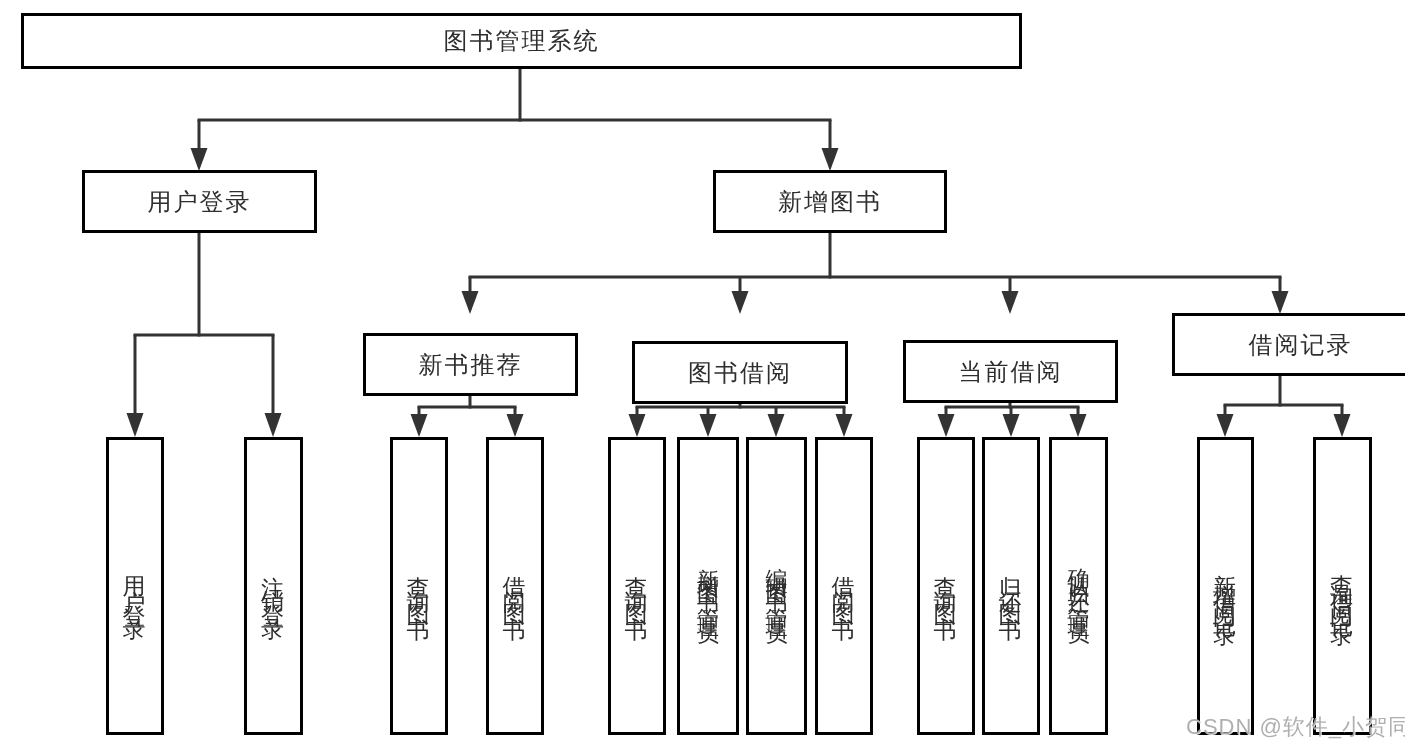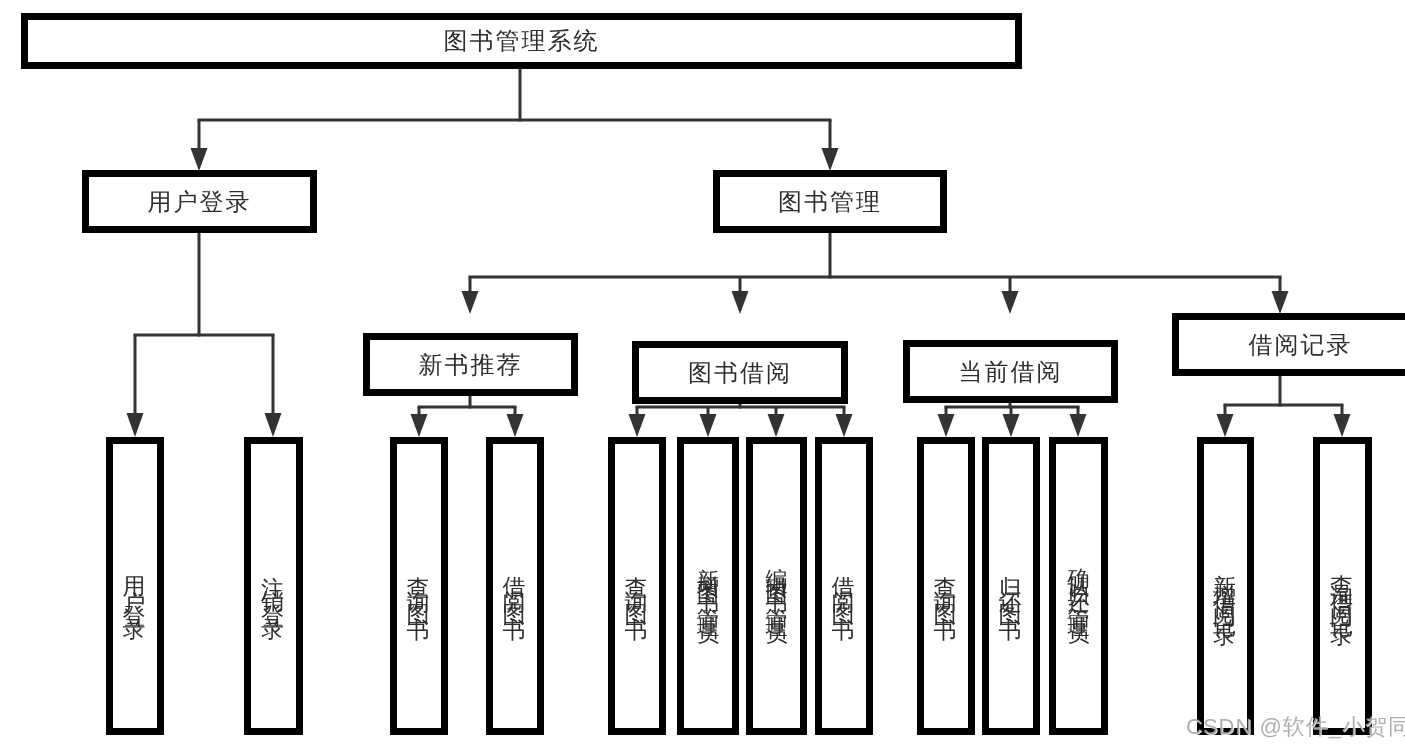--- a/index.html
+++ b/index.html
@@ -15,21 +15,21 @@
     position: absolute;
     left: 0; top: 0;
     width: 1405px; height: 747px;
     pointer-events: none;
   }
   #connectors line { stroke: #333333; stroke-width: 3; }
   #connectors polygon { fill: #333333; }
   .node {
     position: absolute;
     box-sizing: border-box;
-    border: 7px solid #000000;
+    border: 3px solid #000000;
     background: #ffffff;
     display: flex;
     align-items: center;
     justify-content: center;
     color: #2e2e2e;
     font-size: 24px;
     letter-spacing: 2px;
     white-space: nowrap;
   }
   .leaf {
@@ -116,21 +116,21 @@
     <line x1="1223.5" y1="405" x2="1343.5" y2="405"></line>
     <line x1="1225" y1="405" x2="1225" y2="416"></line>
     <line x1="1342" y1="405" x2="1342" y2="416"></line>
     <polygon points="1216.5,414 1233.5,414 1225,437"></polygon>
     <polygon points="1333.5,414 1350.5,414 1342,437"></polygon>
   </svg>
 
   <div class="node" style="left:21px; top:13px; width:1001px; height:56px;">图书管理系统</div>
 
   <div class="node" style="left:82px; top:170px; width:235px; height:63px;">用户登录</div>
-  <div class="node" style="left:713px; top:170px; width:234px; height:63px;">图书管理</div>
+  <div class="node" style="left:713px; top:170px; width:234px; height:63px;">新增图书</div>
 
   <div class="node" style="left:363px; top:313px; width:215px; height:63px;margin-top:20px;">新书推荐</div>
   <div class="node" style="left:632px; top:313px; width:216px; height:63px;margin-top:28px;">图书借阅</div>
   <div class="node" style="left:903px; top:313px; width:215px; height:63px;margin-top:27px;">当前借阅</div>
   <div class="node" style="left:1172px; top:313px; width:257px; height:63px;">借阅记录</div>
 
   <div class="node leaf" style="left:106px; top:437px; width:58px; height:298px;">用户登录</div>
   <div class="node leaf" style="left:244px; top:437px; width:59px; height:298px;">注销登录</div>
 
   <div class="node leaf" style="left:390px; top:437px; width:58px; height:298px;">查询图书</div>

